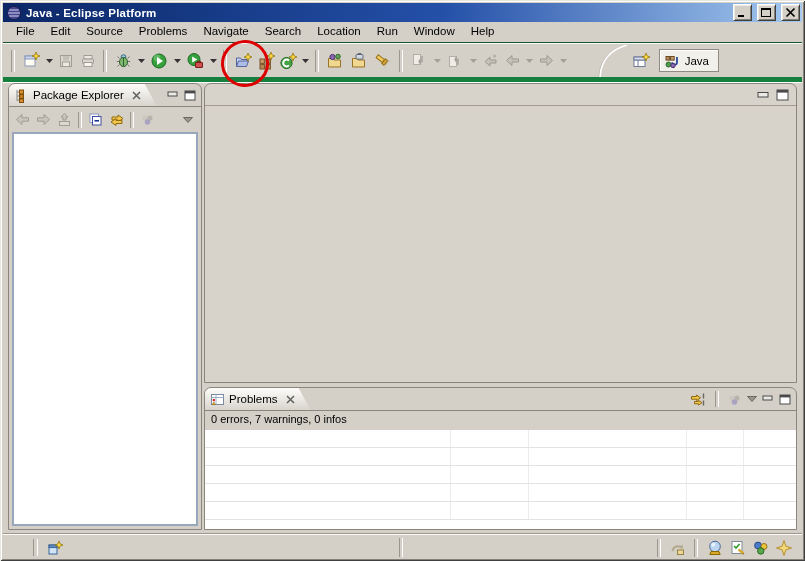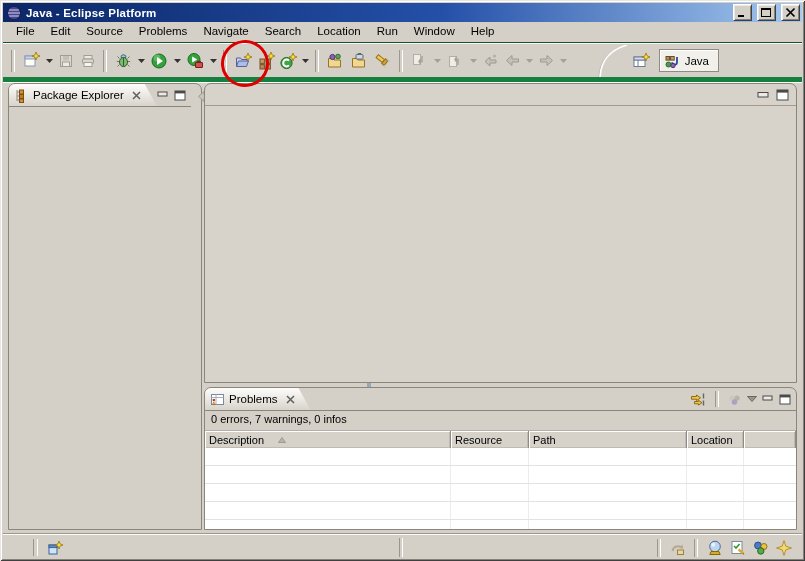--- a/index.html
+++ b/index.html
@@ -26,21 +26,21 @@
   .tbtn.narrow{width:22px}
   .tdrop{width:12px;height:24px;display:flex;align-items:center;justify-content:center}
   .persp-right{margin-left:auto;display:flex;align-items:center;margin-right:77px}
   .java-btn{display:flex;align-items:center;gap:4px;padding:2px 9px 2px 4px;background:#f2f0ea;
        border:1px solid #8f8b83;box-shadow:inset 1px 1px 0 #fff;margin-left:6px}
   .red-ellipse{position:absolute;left:-10px;top:-9px;width:42px;height:41px;border:3px solid #dd0000;
        border-radius:50%;transform:rotate(-6deg);pointer-events:none;z-index:50}
   
   .main{position:relative;flex:0 0 451px;box-shadow:inset 0 1px 0 #fdfcf9}
   .panel{position:absolute;border:1px solid #8a867e;border-radius:7px 7px 0 0;box-sizing:border-box;background:#d4d0c8}
-  .pe-panel{left:5px;top:1px;width:194px;height:447px;display:flex;flex-direction:row}
+  .pe-panel{left:5px;top:1px;width:194px;height:447px;display:flex;flex-direction:column}
   .tab-row{height:22px;flex:0 0 22px;display:flex;align-items:stretch;border-bottom:1px solid #8a867e;
        border-radius:6px 6px 0 0;position:relative}
   .tab{display:flex;align-items:center;gap:4px;padding:0 16px 0 5px;border-radius:6px 0 0 0;
        background:linear-gradient(#fefdfb,#d8d4cc);
        clip-path:polygon(0 0,calc(100% - 12px) 0,100% 100%,0 100%);
        filter:drop-shadow(1px 0 0 #8a867e);white-space:nowrap}
   .tab .xbtn{margin-left:4px}
   .viewbtns{margin-left:auto;display:flex;align-items:center;gap:5px;padding-right:5px}
   .pe-toolbar{height:25px;flex:0 0 25px;display:flex;align-items:center;padding:0 3px;border-bottom:0}
   .vbtn{width:21px;height:20px;display:flex;align-items:center;justify-content:center}
@@ -466,38 +466,20 @@
             </span>
           <span>
               <svg width="12" height="11" viewBox="0 0 12 11">
                 <rect x="1" y="1" width="10" height="9" fill="#fff" stroke="#4a4a4a"></rect>
                 <rect x="1" y="1" width="10" height="2.4" fill="#4a4a4a"></rect>
               </svg>
             </span>
         </span>
       </div>
       <div class="prob-info">0 errors, 7 warnings, 0 infos</div>
-      <div class="prob-header">
-        <span class="hcell" style="width:246px">
-          <span>Description</span>
-          <svg width="8" height="6" viewBox="0 0 8 6" style="margin-left:14px">
-              <path d="M4 0.5L7.5 5.5H0.5z" fill="#b8b4ac" stroke="#8f8b83" stroke-width="0.7"></path>
-            </svg>
-        </span>
-        <span class="hcell" style="width:78px">
-            <span>Resource</span>
-          </span>
-        <span class="hcell" style="width:158px">
-            <span>Path</span>
-          </span>
-        <span class="hcell" style="width:57px">
-            <span>Location</span>
-          </span>
-        <span class="hcell" style="flex:1"></span>
-      </div>
       <div class="prob-body">
         <div class="prow">
             <span class="pcell" style="width:246px"></span>
             <span class="pcell" style="width:78px"></span>
             <span class="pcell" style="width:158px"></span>
             <span class="pcell" style="width:57px"></span>
             <span class="pcell" style="flex:1;border-right:0"></span>
           </div>
         <div class="prow">
             <span class="pcell" style="width:246px"></span>

